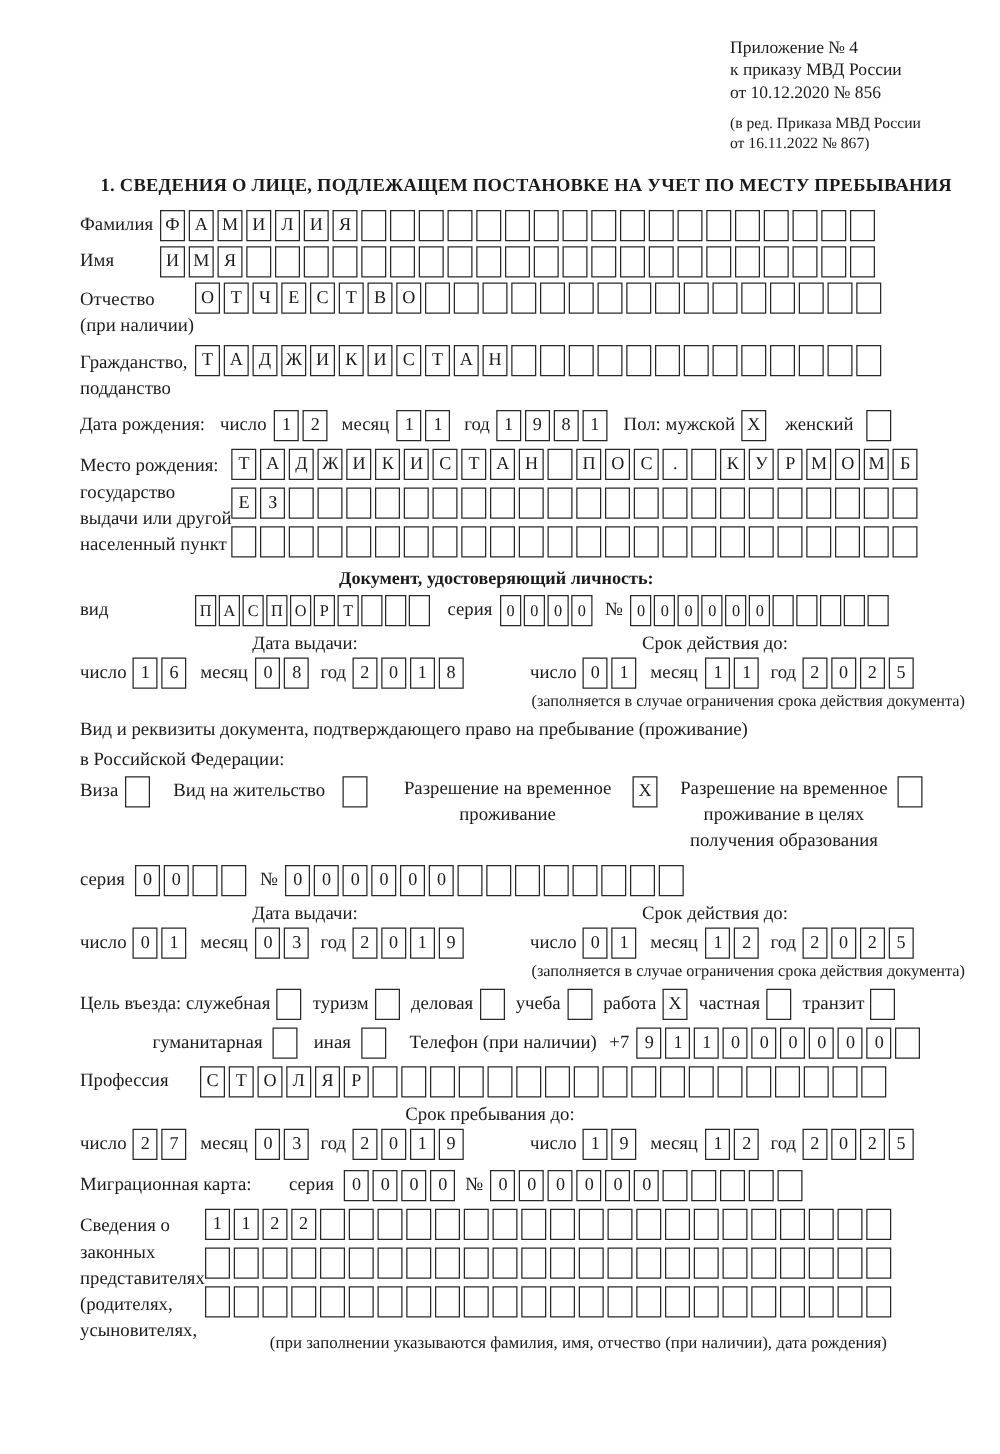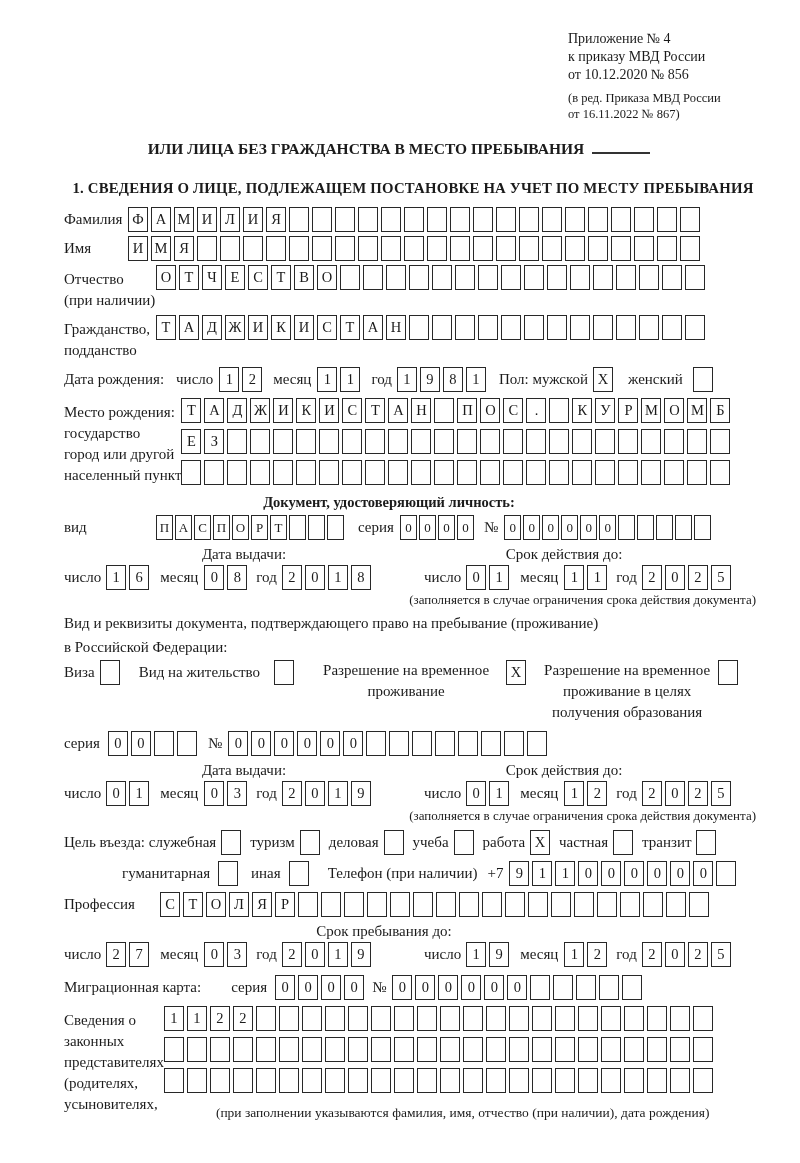--- a/index.html
+++ b/index.html
@@ -1,18 +1,18 @@
 <!DOCTYPE html>
 <html><head>
 <meta charset="utf-8">
 <style>
   * { box-sizing: border-box; }
   html,body { margin:0; padding:0; background:#ffffff; }
   body { width:800px; font-family:"Liberation Serif","DejaVu Serif",serif; color:#1b1b1b; }
-  .page { width:800px; height:1163px; padding:30px 16px 0 64px; overflow:hidden; background:#fff; position:relative; }
+  .page { width:800px; height:1163px; padding:30px 0 0 64px; overflow:hidden; background:#fff; position:relative; }
 
   .annex { margin-left:auto; width:200px; margin-right:16px; font-size:14px; line-height:1.3; }
   .annex .amend { font-size:12.5px; margin-top:5px; line-height:1.35; }
   .forma { text-align:right; font-weight:bold; font-size:15px; margin-top:16px; padding-right:30px; letter-spacing:.4px; }
 
   .title { text-align:center; font-weight:bold; font-size:15.5px; line-height:1.6; margin:14px 30px 0 -20px; }
   .uline { display:inline-block; width:58px; height:13px; border-bottom:2px solid #333; margin-left:8px; }
 
   .sec-head { font-weight:bold; font-size:14.8px; margin:18px 8px 0 -14px; text-align:center; letter-spacing:.2px; }
 
@@ -59,21 +59,20 @@
     <div>к приказу МВД России</div>
     <div>от 10.12.2020 № 856</div>
     <div class="amend">
       <div>(в ред. Приказа МВД России</div>
       <div>от 16.11.2022 № 867)</div>
     </div>
   </div>
 
 
   <div class="title">
-    <div><span>ИЛИ ЛИЦА БЕЗ ГРАЖДАНСТВА В МЕСТО ПРЕБЫВАНИЯ</span><span class="uline"></span></div>
   </div>
 
   <div class="sec-head">1. СВЕДЕНИЯ О ЛИЦЕ, ПОДЛЕЖАЩЕМ ПОСТАНОВКЕ НА УЧЕТ ПО МЕСТУ ПРЕБЫВАНИЯ</div>
 
   <div class="row mt10">
     <div class="lbl w64">Фамилия</div>
     <div class="cells">
         <span class="cell">Ф</span>
         <span class="cell">А</span>
         <span class="cell">М</span>
@@ -225,21 +224,21 @@
     <span class="lbl g12">женский</span>
     <span class="cells g10">
         <span class="cell"></span>
       </span>
   </div>
 
   <div class="row mt6">
     <div class="lbl w92 multi">
       <div>Место рождения:</div>
       <div>государство</div>
-      <div>город или другой</div>
+      <div>выдачи или другой</div>
       <div>населенный пункт</div>
     </div>
     <div class="stack">
       <div class="cells">
           <span class="cell">Т</span>
           <span class="cell">А</span>
           <span class="cell">Д</span>
           <span class="cell">Ж</span>
           <span class="cell">И</span>
           <span class="cell">К</span>

